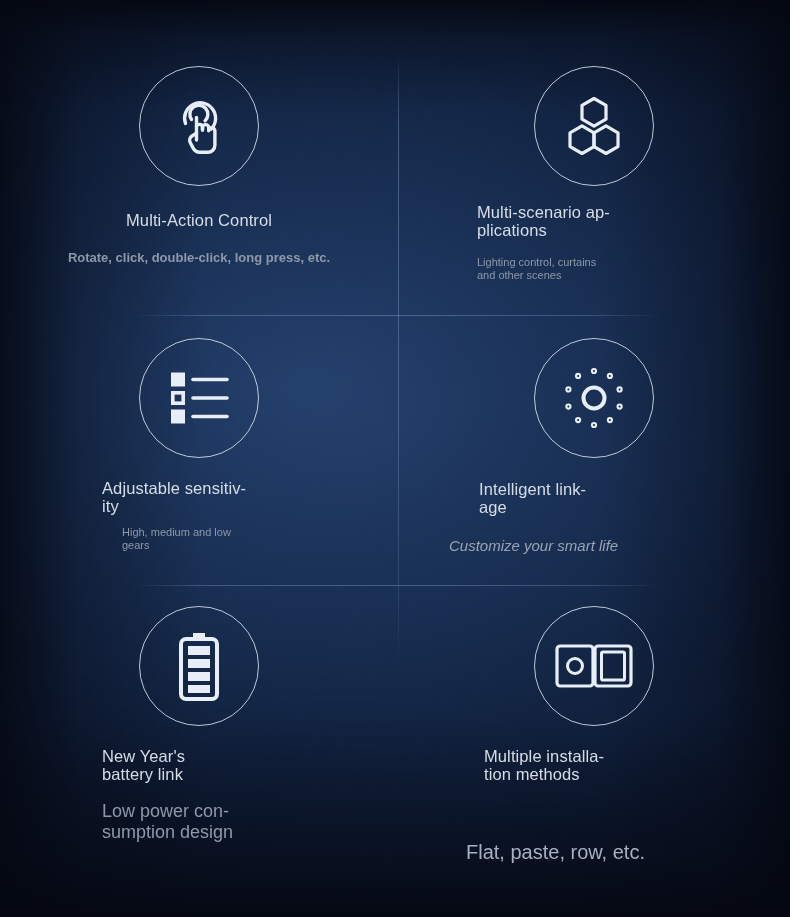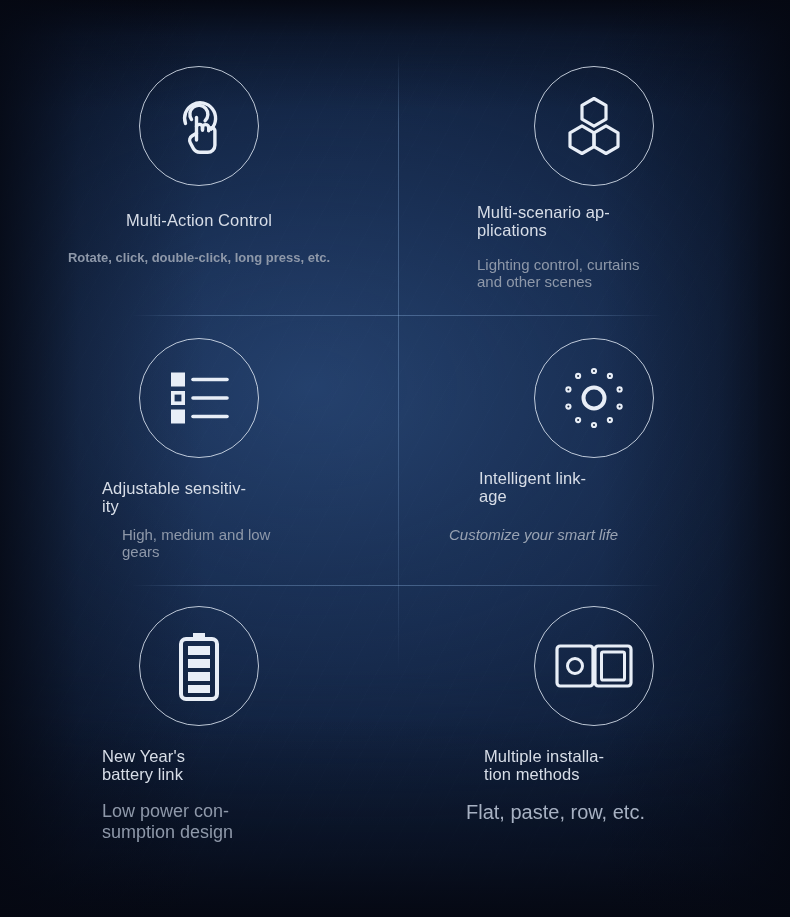--- a/index.html
+++ b/index.html
@@ -129,21 +129,21 @@
   .feature-title {
     color: #d7dde7;
     font-size: 16.5px;
     line-height: 1.08;
     letter-spacing: 0.1px;
     text-align: left;
     white-space: pre-line;
   }
   .feature-sub {
     color: #8e98a9;
-    font-size: 15px;
+    font-size: 11px;
     line-height: 1.18;
     text-align: left;
     white-space: pre-line;
   }
 
   
   .tblock { display: flex; flex-direction: column; }
 
   
   .c1 .icon-ring { margin-top: 66px; }
@@ -156,31 +156,31 @@
   .c2 .tblock { margin-top: 18px; width: 200px; margin-right: 34px; }
   .c2 .feature-sub { margin-top: 16px; }
 
   
   .c3 .icon-ring { margin-top: 23px; }
   .c3 .tblock { margin-top: 22px; width: 200px; margin-left: 6px; }
   .c3 .feature-sub { margin-top: 10px; margin-left: 20px; }
 
   
   .c4 .icon-ring { margin-top: 23px; }
-  .c4 .tblock { margin-top: 12px; width: 200px; margin-right: 30px; }
+  .c4 .tblock { margin-top: 23px; width: 200px; margin-right: 30px; }
   .c4 .feature-sub { margin-top: 20px; margin-left: -30px; font-size: 15px; color: #99a3b3; white-space: nowrap; font-style: italic; }
 
   
   .c5 .icon-ring { margin-top: 21px; }
   .c5 .tblock { margin-top: 22px; width: 190px; margin-left: -4px; }
   .c5 .feature-sub { margin-top: 17px; font-size: 18px; }
 
   
   .c6 .icon-ring { margin-top: 21px; }
-  .c6 .tblock { margin-top: 22px; width: 200px; margin-right: 20px; }
+  .c6 .tblock { margin-top: 22px; width: 200px; margin-right: 20px; gap: 40px; }
   .c6 .feature-sub { margin-top: 17px; margin-left: -18px; font-size: 20px; color: #a7b1c2; white-space: nowrap; }
 </style>
 </head>
 <body>
 
 <div class="stage">
 
   <div class="bg-base"></div>
   <div class="bg-panel"></div>
   <div class="bg-texture"></div>

